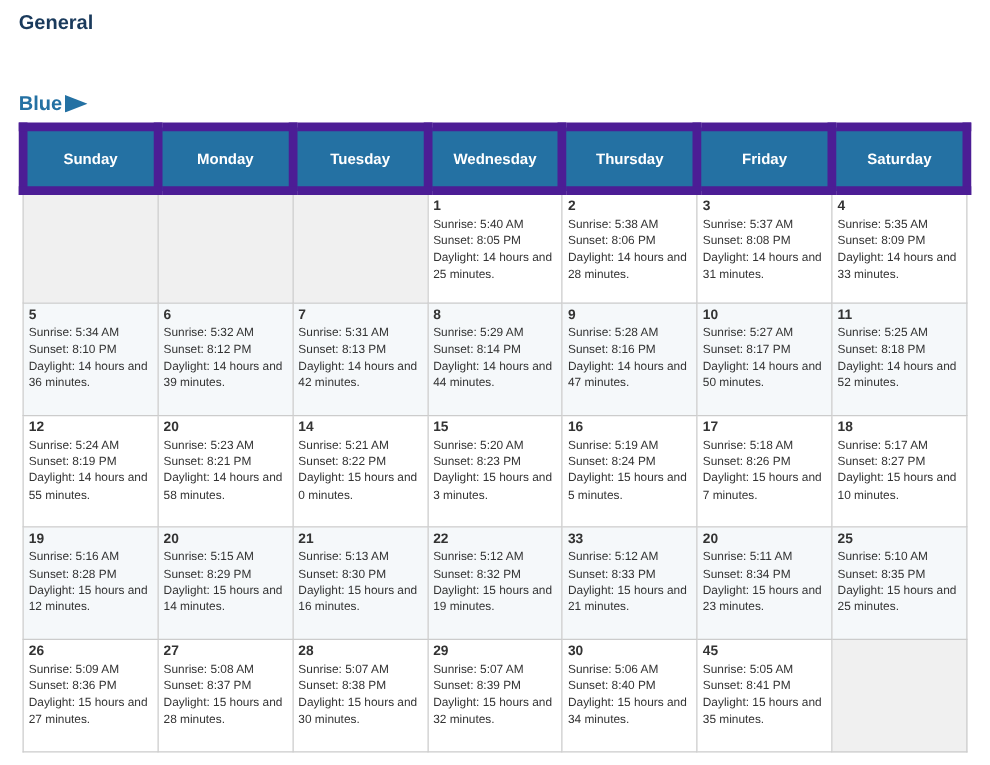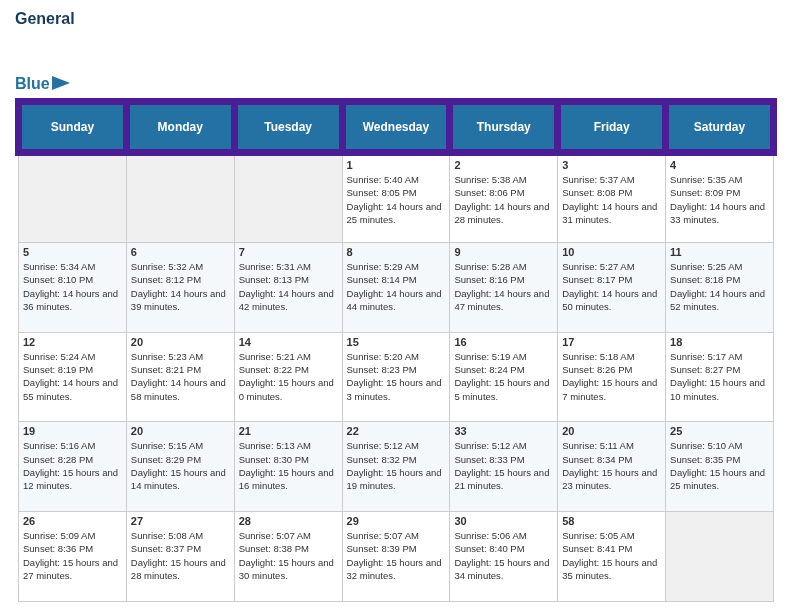--- a/index.html
+++ b/index.html
@@ -242,20 +242,20 @@
           </td>
           <td>
             <span class="day-number">29</span>
             <div class="day-info"><span>Sunrise: 5:07 AM<br></span><span>Sunset: 8:39 PM<br></span><span>Daylight: 15 hours and 32 minutes.<br></span></div>
           </td>
           <td>
             <span class="day-number">30</span>
             <div class="day-info"><span>Sunrise: 5:06 AM<br></span><span>Sunset: 8:40 PM<br></span><span>Daylight: 15 hours and 34 minutes.<br></span></div>
           </td>
           <td>
-            <span class="day-number">58</span>
+            <span class="day-number">45</span>
             <div class="day-info"><span>Sunrise: 5:05 AM<br></span><span>Sunset: 8:41 PM<br></span><span>Daylight: 15 hours and 35 minutes.<br></span></div>
           </td>
           <td class="empty-cell"></td>
         </tr>
       </tbody>
   </table>
 </div>
 
 </body></html>

